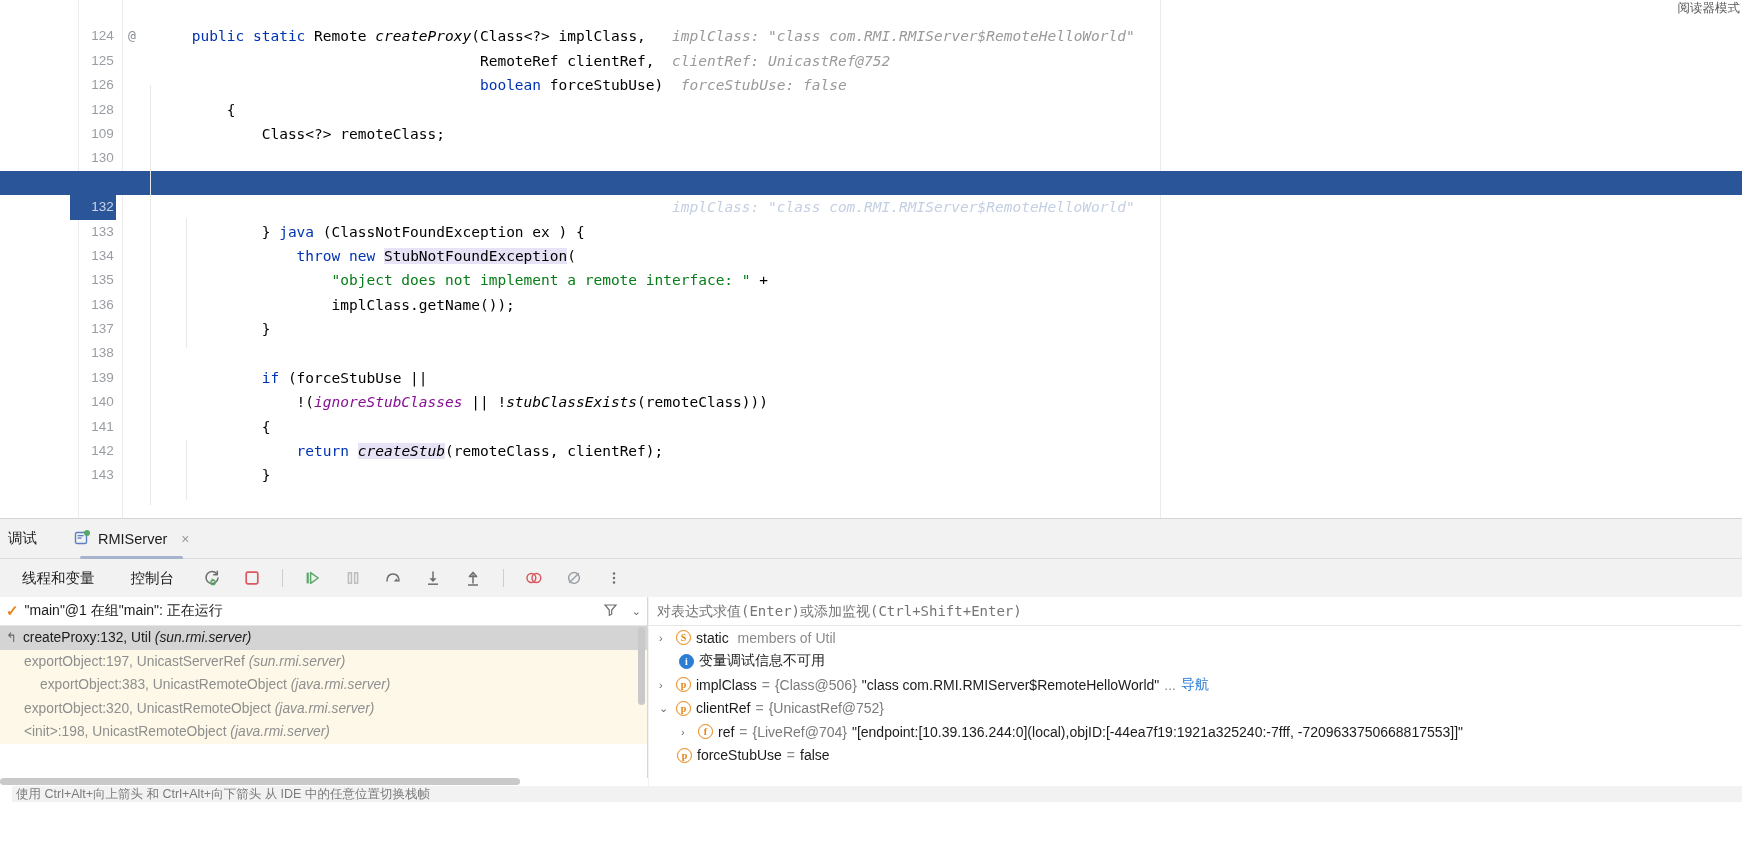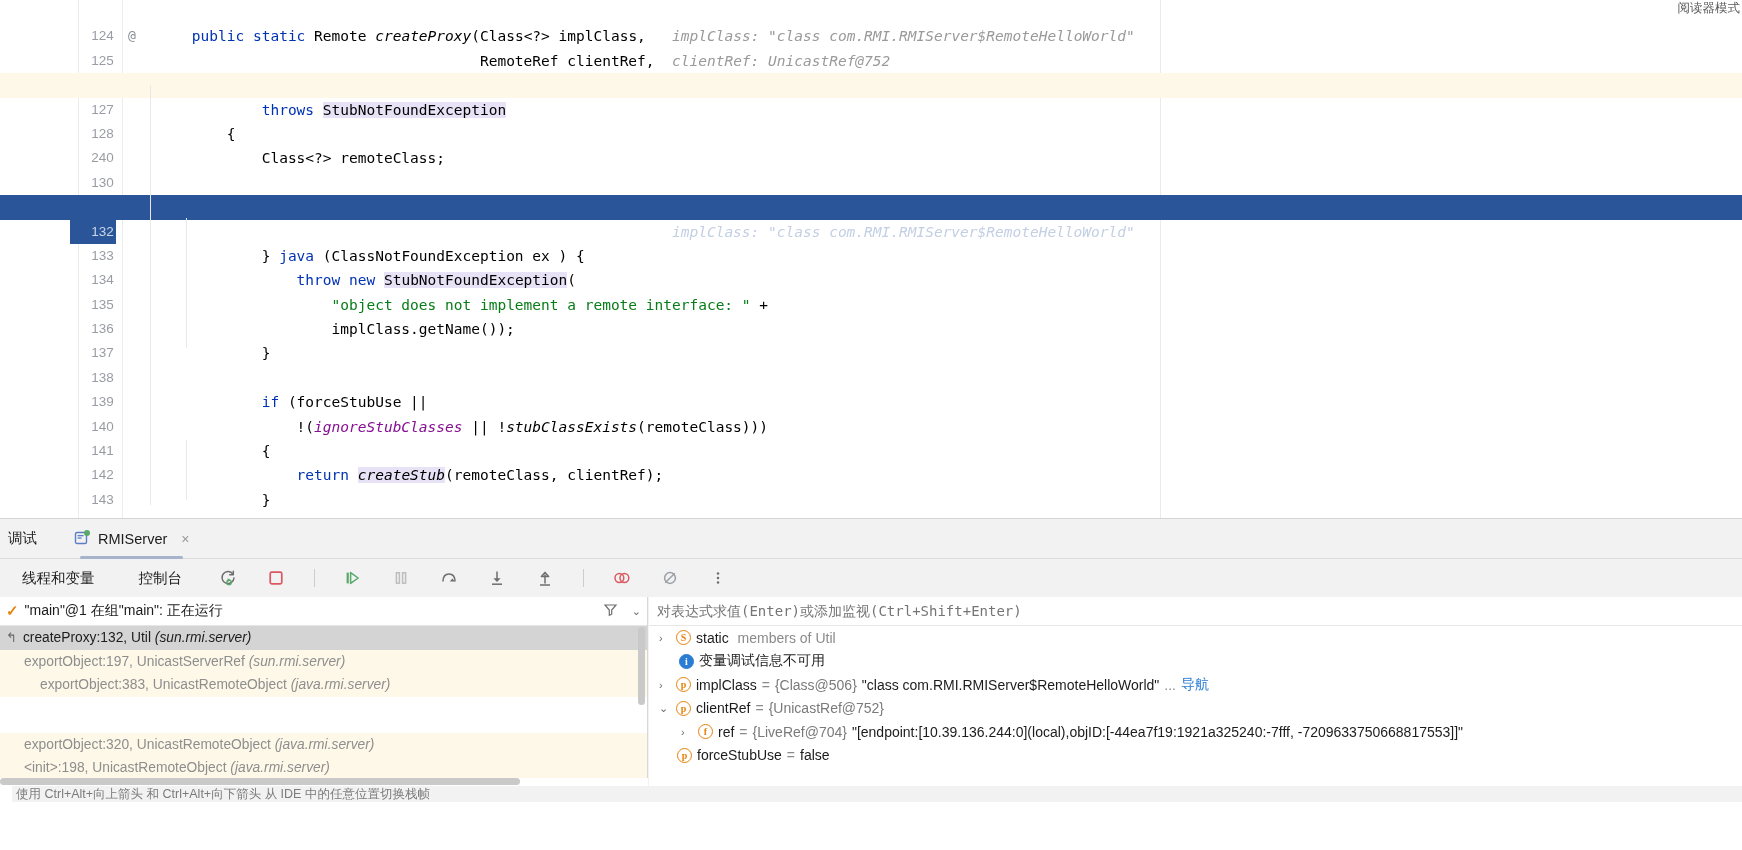--- a/index.html
+++ b/index.html
@@ -66,21 +66,21 @@
   .dw-tab {
     position:absolute; left:60px; top:0; height:40px; padding:0 14px;
     display:flex; align-items:center; gap:8px; font-size:14.5px; color:#1c1c1c;
   }
   .dw-tab .tab-underline {
     position:absolute; left:20px; right:20px; bottom:0; height:3px; background:#a6b3cc; border-radius:2px;
   }
   .tabclose { color:#9a9a9a; font-size:14px; margin-left:6px; }
 
   .dw-toolbar {
-    position:relative; height:38px; display:flex; align-items:center; gap:16px;
+    position:relative; height:38px; display:flex; align-items:center; gap:8px;
     padding-left:8px; background:#f2f2f2;
   }
   .tb-label { font-size:14.5px; color:#1c1c1c; padding:0 14px; }
   .tb-icon { width:28px; height:28px; display:flex; align-items:center; justify-content:center; margin:0 2px;}
   .tb-sep { width:1px; height:18px; background:#cdcdcd; margin:0 6px; }
 
   
   .split-left {
     position:absolute; left:0; top:78px; width:648px; bottom:0; background:#ffffff;
     border-right:1px solid #d7d7d7;
@@ -161,30 +161,27 @@
       </div>
 
       <div class="code-row">
         <span class="gutter">125</span><span class="at-col"></span><span class="fold-col"></span><span class="code-text">                                 <span class="cls">RemoteRef</span> <span class="id">clientRef,</span>  <span class="hint">clientRef: UnicastRef@752</span></span>
       </div>
 
       <div class="code-row">
         <span class="gutter">126</span><span class="at-col"></span><span class="fold-col"></span><span class="code-text">                                 <span class="kw">boolean</span> <span class="id">forceStubUse)</span>  <span class="hint">forceStubUse: false</span></span>
       </div>
 
-      <div class="code-row cur">
-        <span class="gutter">127</span><span class="at-col"></span><span class="fold-col"></span><span class="code-text">        <span class="kw">throws</span> <span class="hl-usage">StubNotFoundException</span></span>
-      </div>
 
       <div class="code-row">
         <span class="gutter">128</span><span class="at-col"></span><span class="fold-col"></span><span class="code-text">    {</span>
       </div>
 
       <div class="code-row">
-        <span class="gutter">240</span><span class="at-col"></span><span class="fold-col"></span><span class="code-text">        <span class="cls">Class&lt;?&gt;</span> <span class="id">remoteClass;</span></span>
+        <span class="gutter">109</span><span class="at-col"></span><span class="fold-col"></span><span class="code-text">        <span class="cls">Class&lt;?&gt;</span> <span class="id">remoteClass;</span></span>
       </div>
 
       <div class="code-row">
         <span class="gutter">130</span><span class="at-col"></span><span class="fold-col"></span><span class="code-text"> </span>
       </div>
 
       <div class="code-row">
         <span class="gutter">131</span><span class="at-col"></span><span class="fold-col"></span><span class="code-text">        <span class="kw">try</span> {</span>
       </div>
 
@@ -357,21 +354,21 @@
         <div class="frame-row current">
           <span class="ret-ico">↰</span>
           <span>createProxy:132, Util <span class="pkg">(sun.rmi.server)</span></span>
         </div>
         <div class="frame-row lib" style="padding-left:24px;">
           <span>exportObject:197, UnicastServerRef <span class="pkg">(sun.rmi.server)</span></span>
         </div>
         <div class="frame-row lib" style="padding-left:40px;">
           <span>exportObject:383, UnicastRemoteObject <span class="pkg">(java.rmi.server)</span></span>
         </div>
-        <div class="frame-row lib" style="padding-left:24px;margin-top:36px;">
+        <div class="frame-row lib" style="padding-left:24px;">
           <span>exportObject:320, UnicastRemoteObject <span class="pkg">(java.rmi.server)</span></span>
         </div>
         <div class="frame-row lib" style="padding-left:24px;">
           <span>&lt;init&gt;:198, UnicastRemoteObject <span class="pkg">(java.rmi.server)</span></span>
         </div>
       </div>
 
       <div class="fr-scrollbar"></div>
       <div class="scroll-x">
           <i></i>

